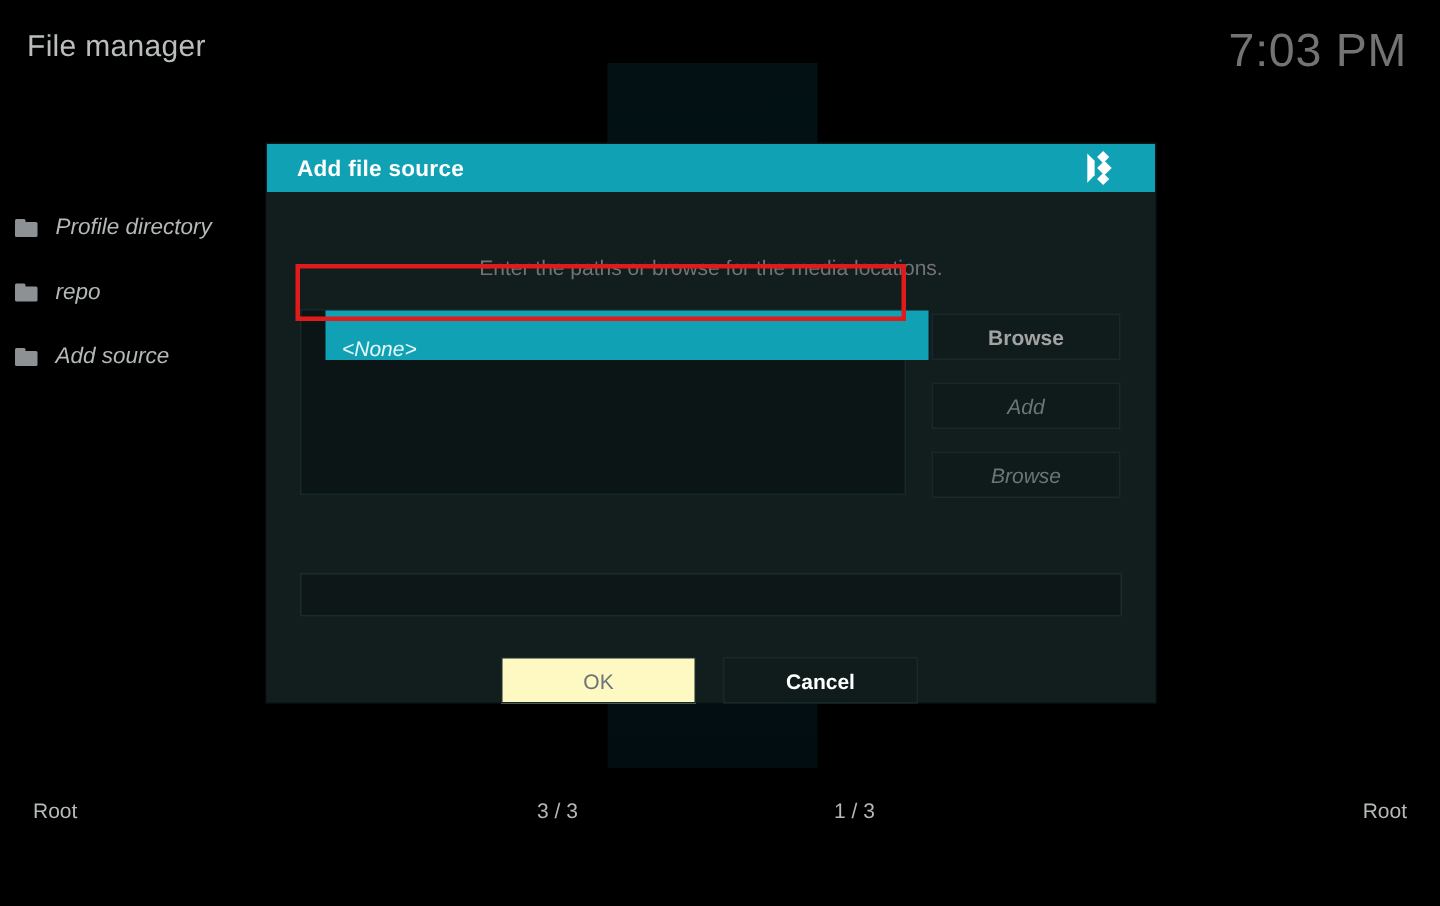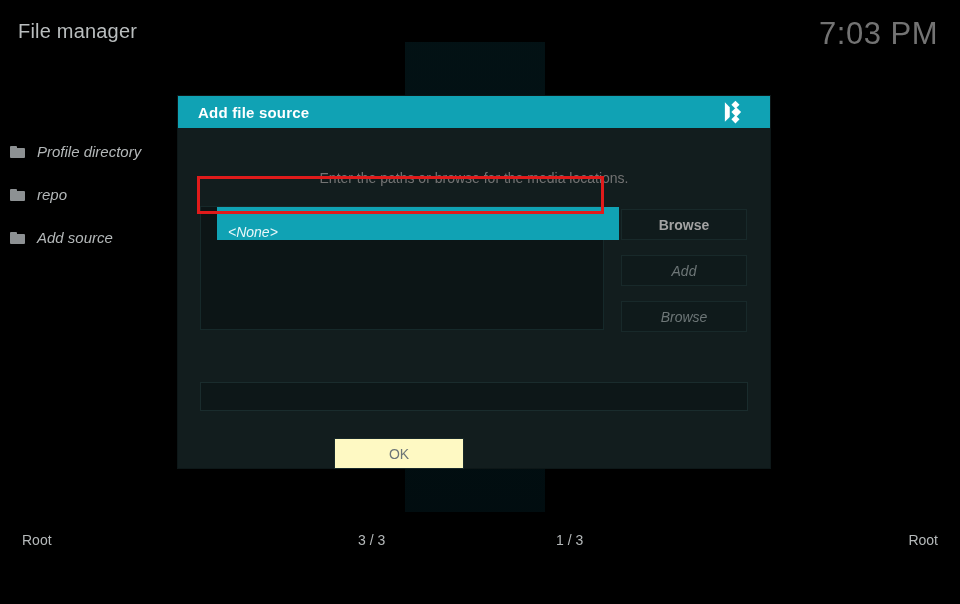--- a/index.html
+++ b/index.html
@@ -332,18 +332,19 @@
     </div>
 
     <div class="side-btn" id="btn-browse">Browse</div>
     <div class="side-btn disabled" id="btn-add">Add</div>
     <div class="side-btn disabled" id="btn-remove">Browse</div>
 
 
     <input id="name-input" type="text" value="" style="">
 
     <div class="action-btn" id="btn-ok">OK</div>
+    <div class="action-btn" id="btn-cancel">Cancel</div>
 
   </div>
 
 </div>
 
 <div id="annotation-box"></div>
 
 </body></html>

